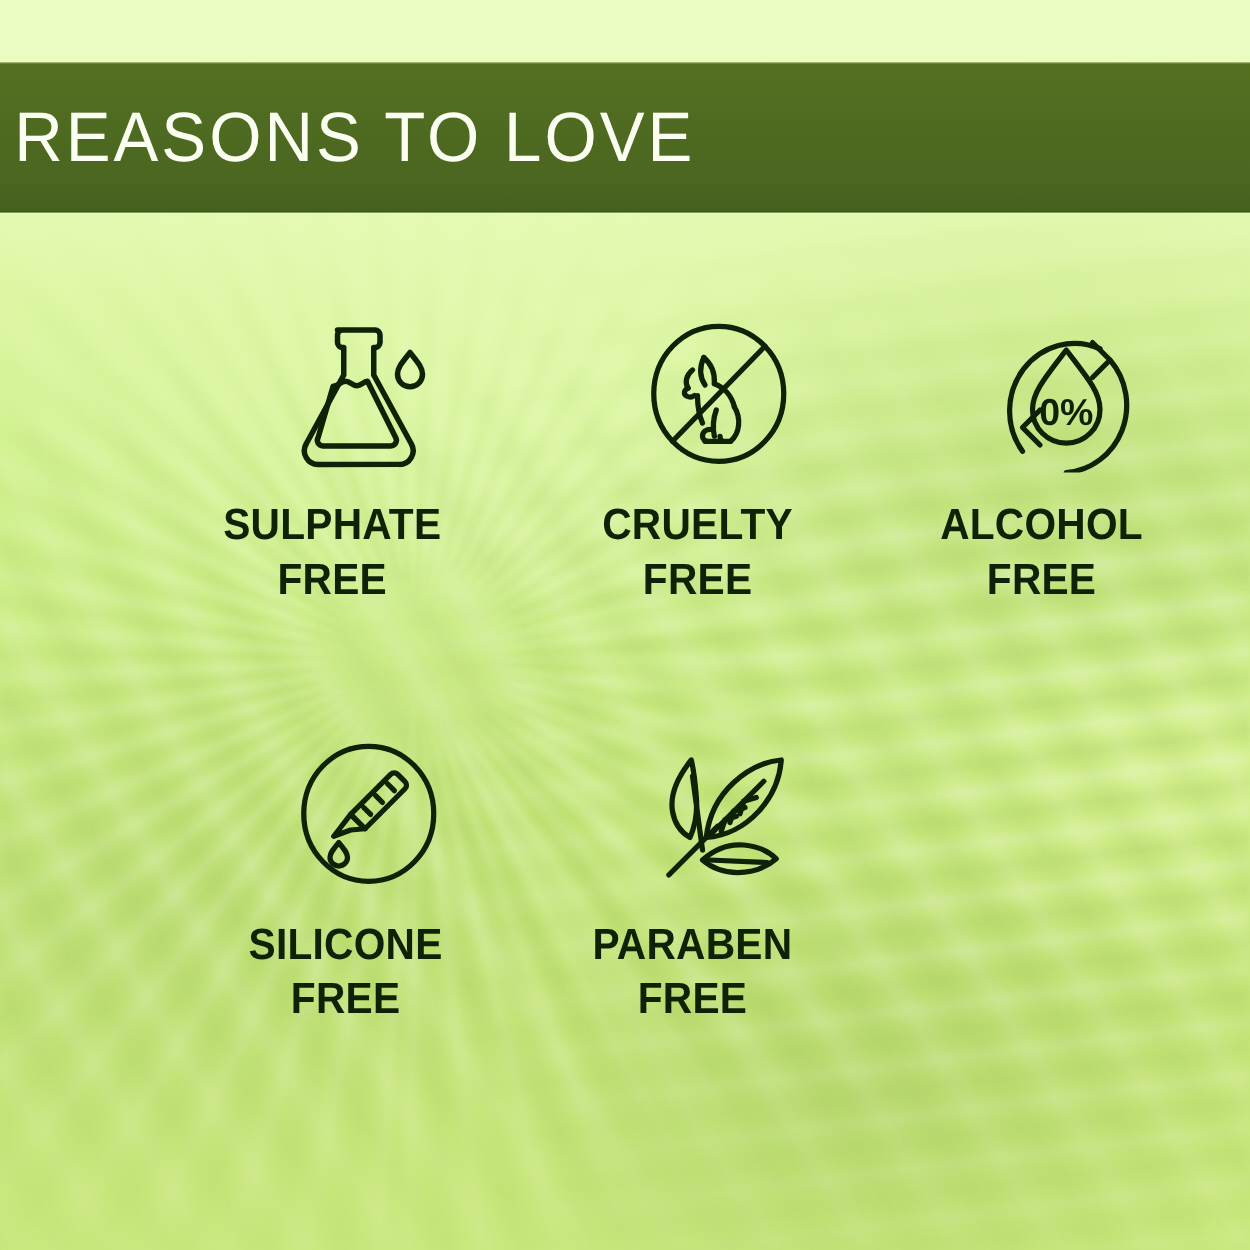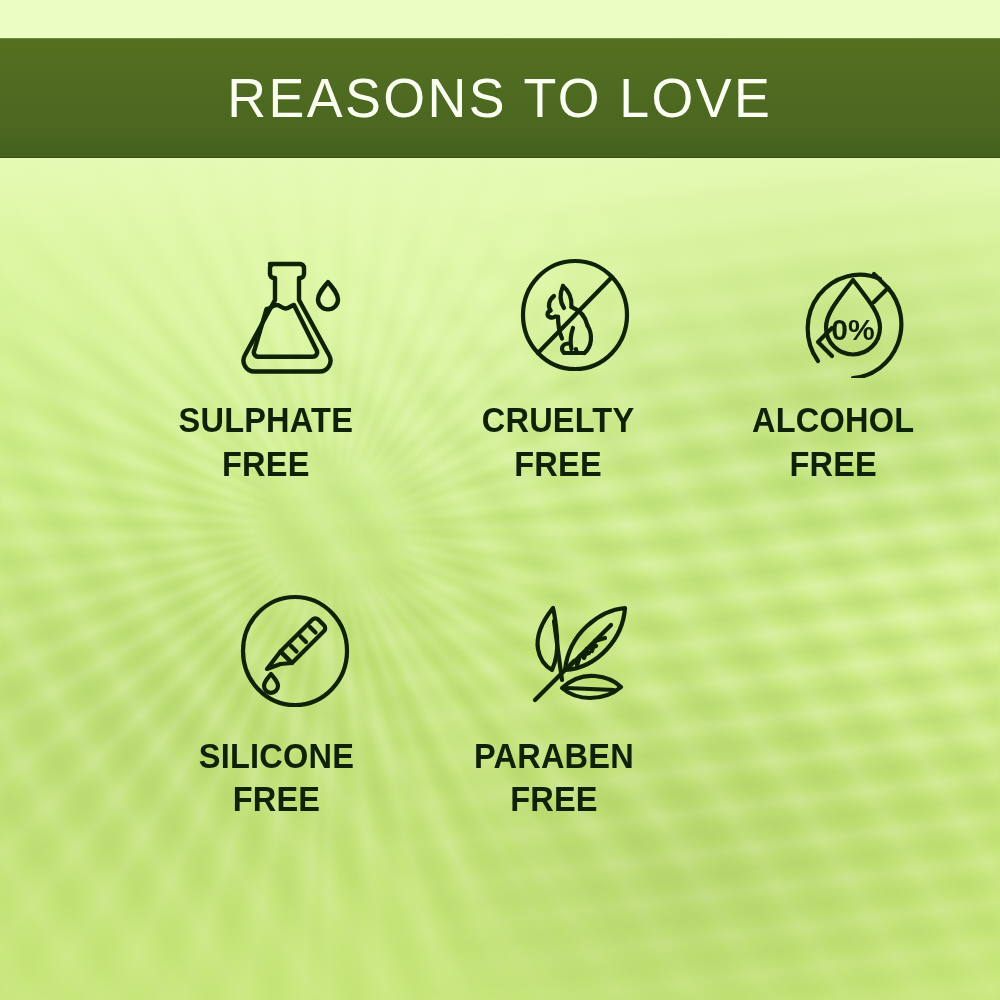--- a/index.html
+++ b/index.html
@@ -108,29 +108,28 @@
       rgba(224,248,166,0.45) 26%,
       rgba(216,244,146,0.12) 38%,
       rgba(216,244,146,0) 48%);
     pointer-events: none;
   }
 
   
   .banner {
     position: absolute;
     left: 0;
-    top: 38px;
+    top: 50px;
     width: 1000px;
     height: 120px;
     background: linear-gradient(180deg, #54701f 0%, #4f6b21 40%, #4a6620 80%, #43601d 100%);
     box-shadow: 0 1px 0 rgba(255,255,255,0.18) inset,
                 0 -1px 0 rgba(0,0,0,0.18) inset;
     display: flex;
     align-items: center;
-    justify-content: center;
   }
   .banner-title {
     color: #fbfff2;
     font-size: 56px;
     font-weight: 400;
     letter-spacing: 2.5px;
     line-height: 1;
     white-space: nowrap;
     font-family: "Liberation Sans", sans-serif;
     transform: scaleX(0.96);

